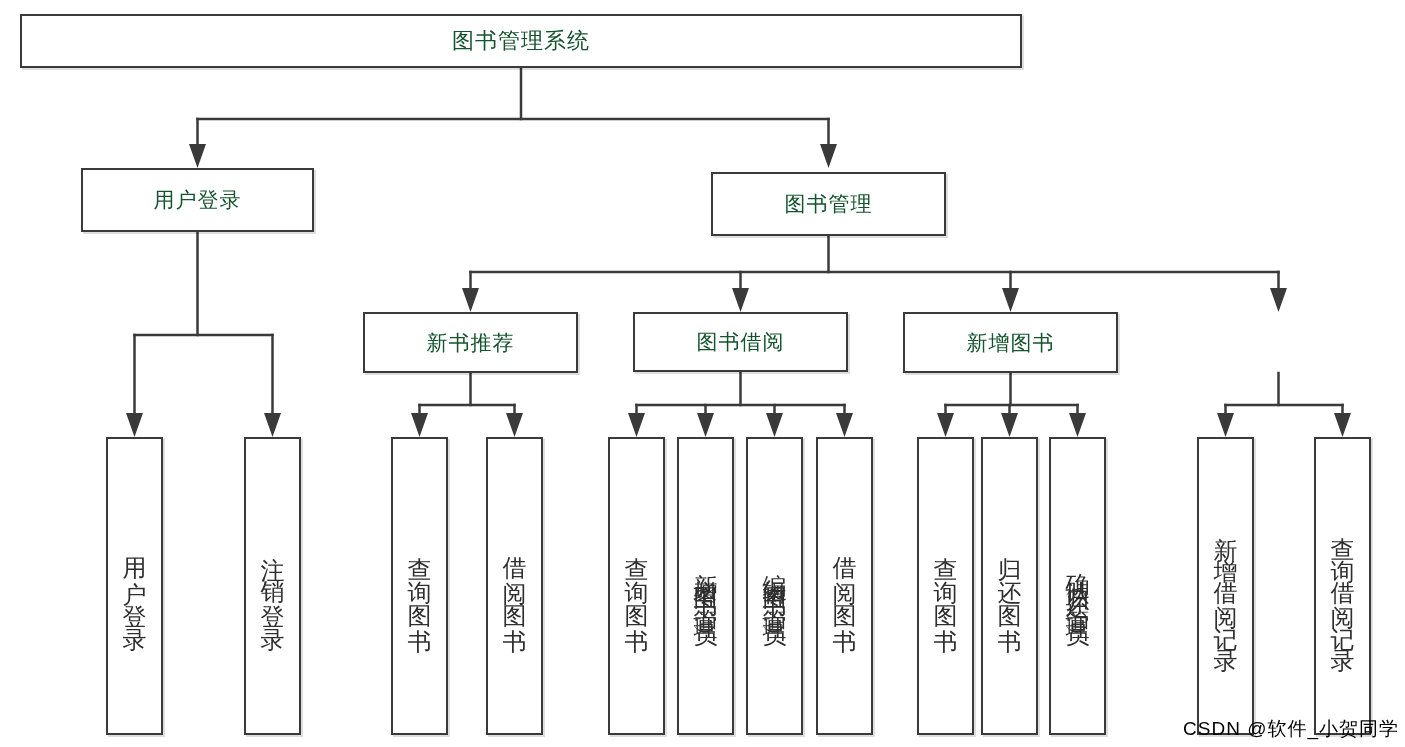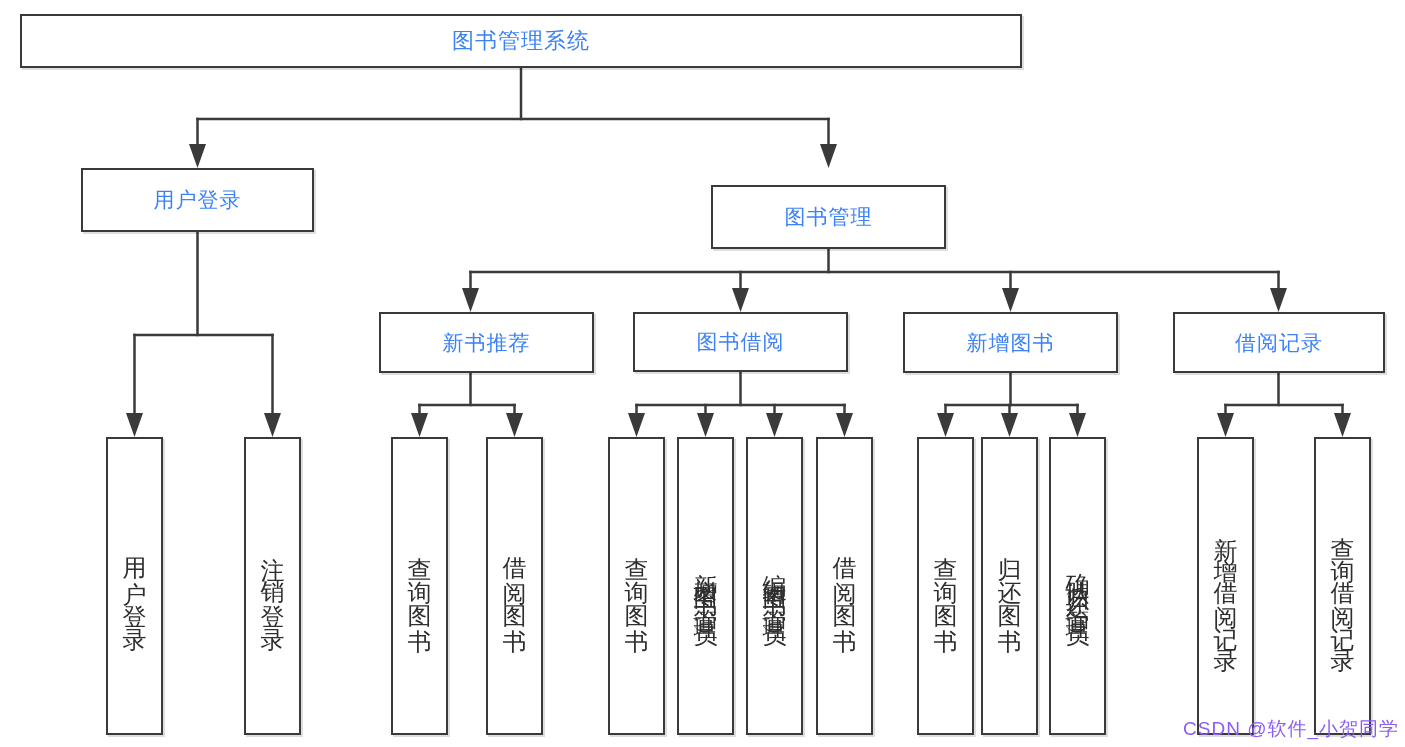--- a/index.html
+++ b/index.html
@@ -7,29 +7,29 @@
     position:relative;width:1405px;height:747px;background:#fff;
     font-family:"Liberation Sans","DejaVu Sans",sans-serif;overflow:hidden;
   }
   #connectors{position:absolute;left:0;top:0;z-index:1;}
   .node{
     position:absolute;background:#fff;border:2.5px solid #3a3a3a;
     box-shadow:2px 2px 0 rgba(0,0,0,0.13);
     display:flex;align-items:center;justify-content:center;
     box-sizing:border-box;z-index:2;
   }
-  .hlabel{font-size:21px;color:#3b82f6;letter-spacing:1px;white-space:nowrap;}
+  .hlabel{font-size:21px;color:#14532d;letter-spacing:1px;white-space:nowrap;}
   .root .hlabel{font-size:22px;}
   .vlabel{
     writing-mode:vertical-rl;text-orientation:mixed;
     font-size:24px;line-height:1;color:#2e2e2e;white-space:nowrap;
   }
   #watermark{
     position:absolute;right:6px;bottom:5px;font-size:19px;
-    color:#8b5cf6;letter-spacing:1px;z-index:6;
+    color:#000000;letter-spacing:1px;z-index:6;
   }
 </style>
 </head>
 <body>
 
 <div id="canvas">
 
   <svg id="connectors" width="1405" height="747">
       <line x1="521" y1="68" x2="521" y2="119" stroke="#3a3a3a" stroke-width="2.5" stroke-linecap="square"></line>
       <line x1="197.5" y1="119" x2="828.5" y2="119" stroke="#3a3a3a" stroke-width="2.5" stroke-linecap="square"></line>
@@ -85,35 +85,32 @@
       <polygon points="1342.5,437 1334,413 1351,413" fill="#3a3a3a"></polygon>
     </svg>
 
   <div class="node root" style="left:20px;top:14px;width:1002px;height:54px">
     <span class="hlabel">图书管理系统</span>
   </div>
 
   <div class="node" style="left:81px;top:168px;width:233px;height:64px">
     <span class="hlabel">用户登录</span>
   </div>
-  <div class="node" style="left:711px;top:185px;width:235px;height:64px">
+  <div class="node" style="left:711px;top:172px;width:235px;height:64px">
     <span class="hlabel">图书管理</span>
   </div>
 
-  <div class="node" style="left:379px;top:312px;width:215px;height:61px">
+  <div class="node" style="left:363px;top:312px;width:215px;height:61px">
     <span class="hlabel">新书推荐</span>
   </div>
   <div class="node" style="left:633px;top:312px;width:215px;height:60px">
     <span class="hlabel">图书借阅</span>
   </div>
   <div class="node" style="left:903px;top:312px;width:215px;height:61px">
     <span class="hlabel">新增图书</span>
-  </div>
-  <div class="node" style="left:1173px;top:312px;width:212px;height:61px">
-    <span class="hlabel">借阅记录</span>
   </div>
 
   <div class="node leaf" style="left:106px;top:437px;width:57px;height:298px">
     <span class="vlabel" style="letter-spacing: 24px;">用户登录</span>
   </div>
   <div class="node leaf" style="left:244px;top:437px;width:57px;height:298px">
     <span class="vlabel" style="letter-spacing: 24px;">注销登录</span>
   </div>
 
   <div class="node leaf" style="left:391px;top:437px;width:57px;height:298px">

